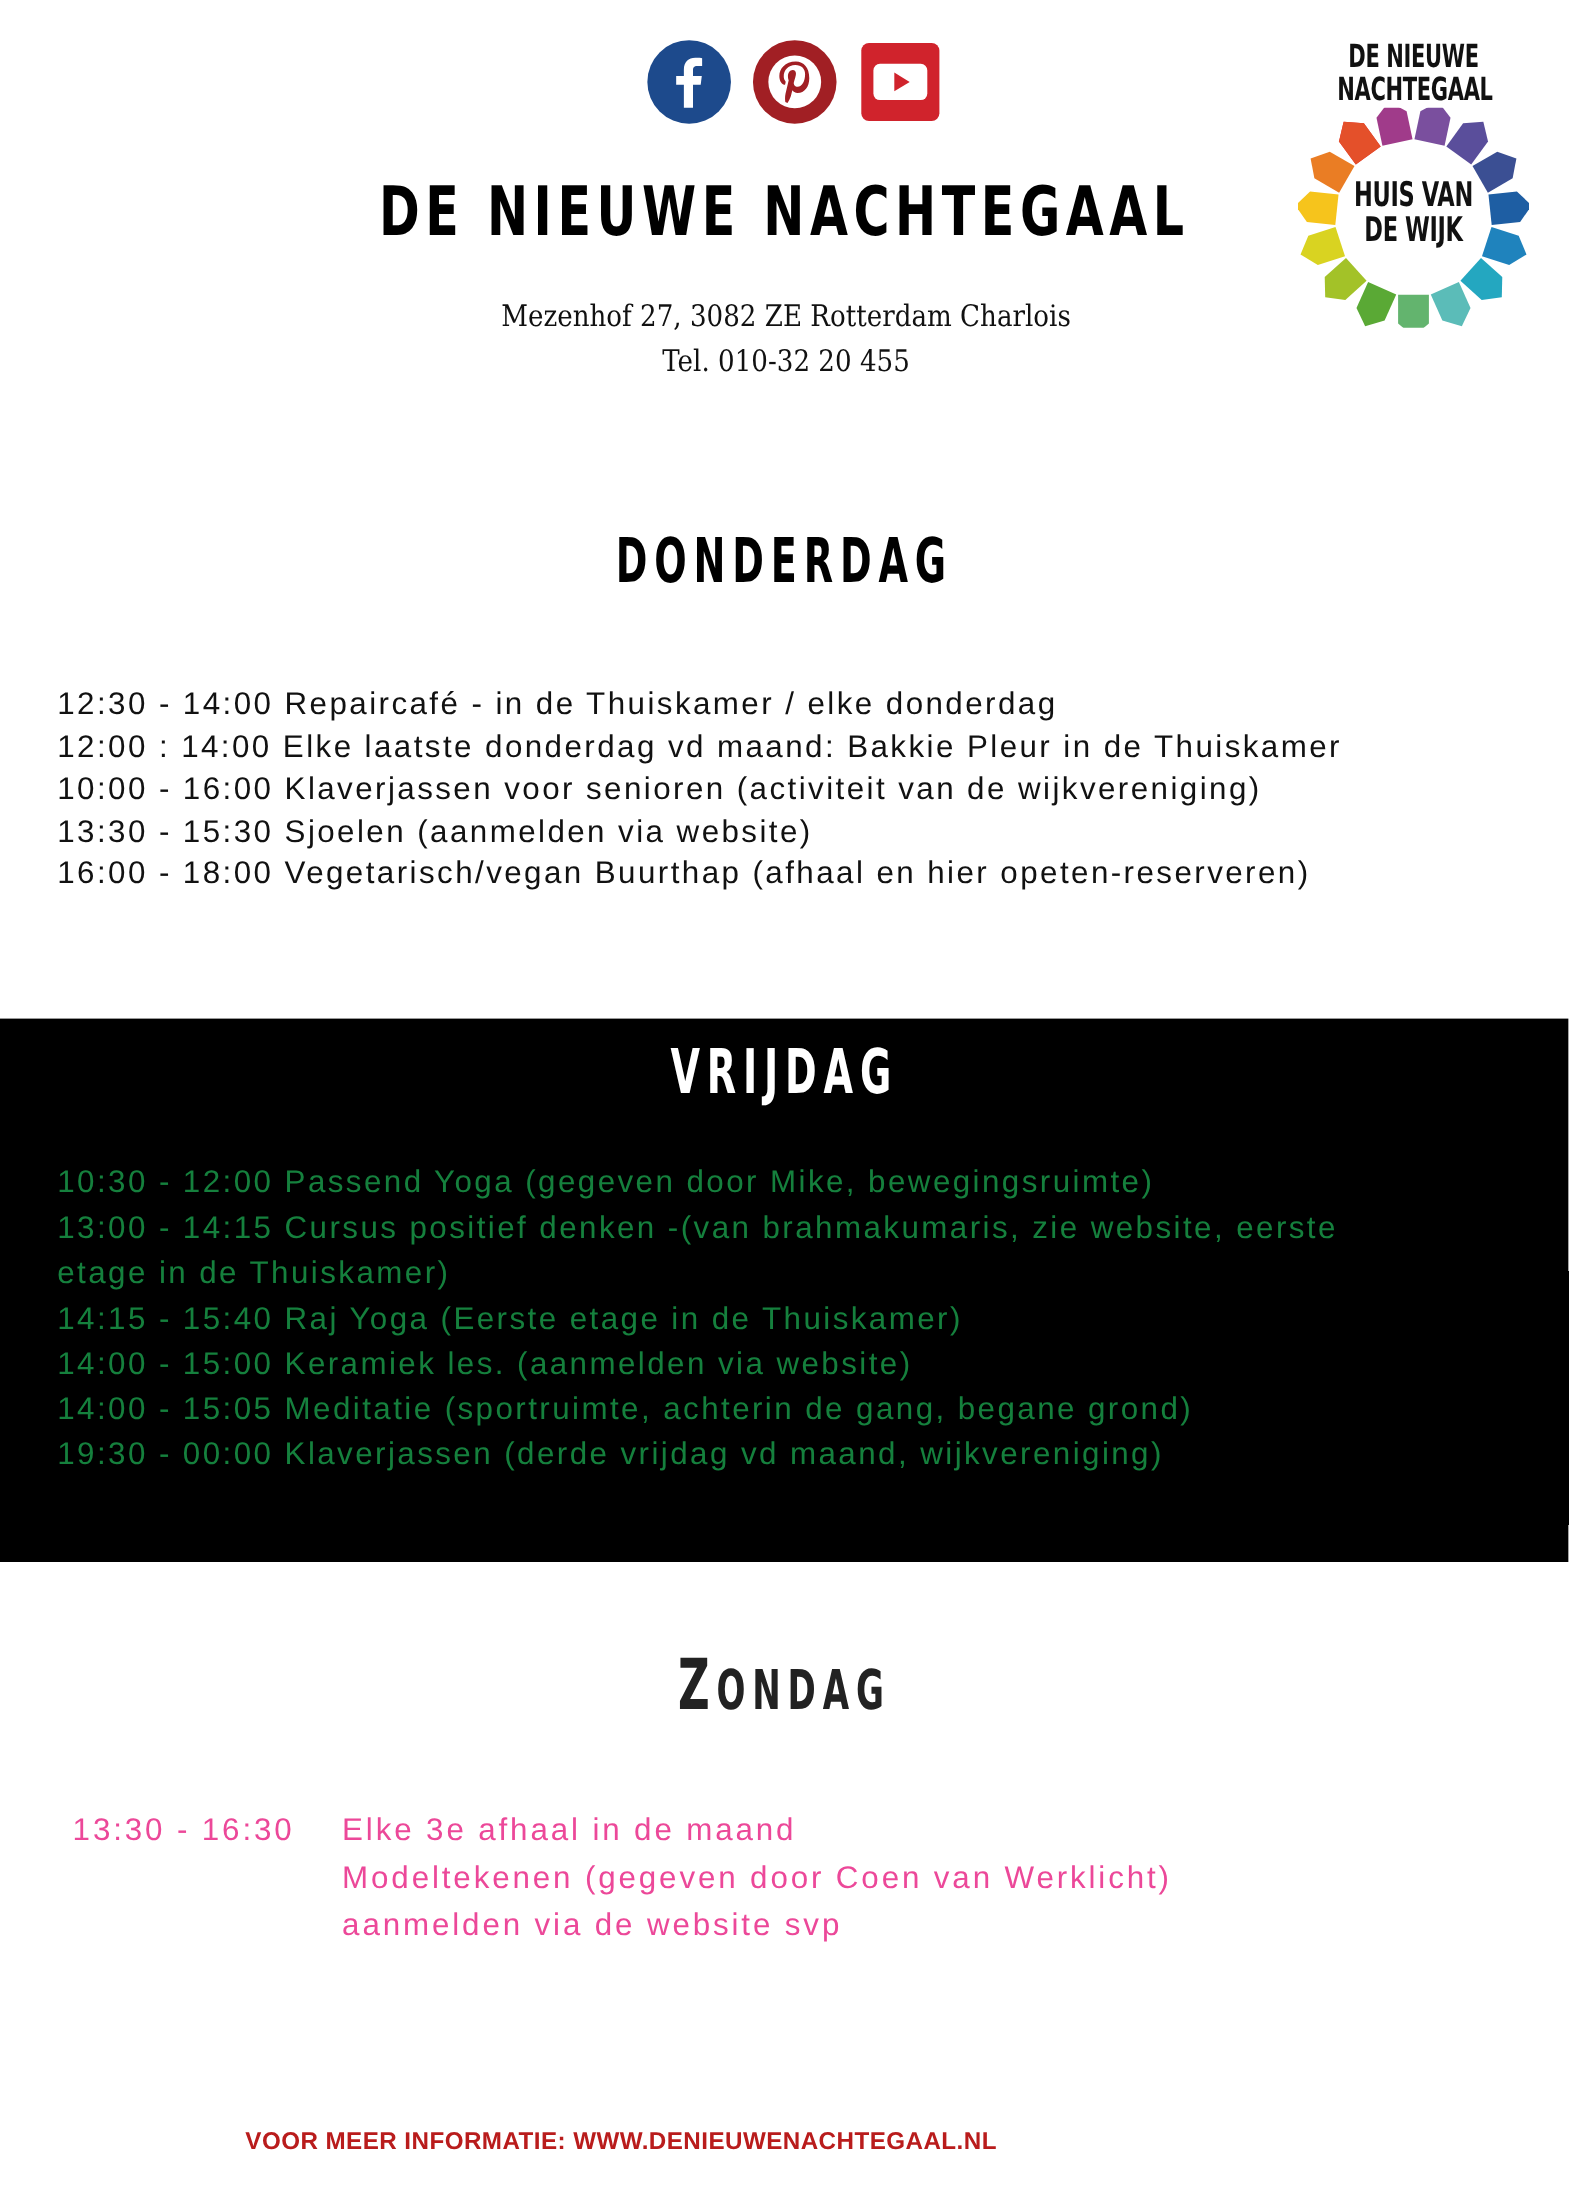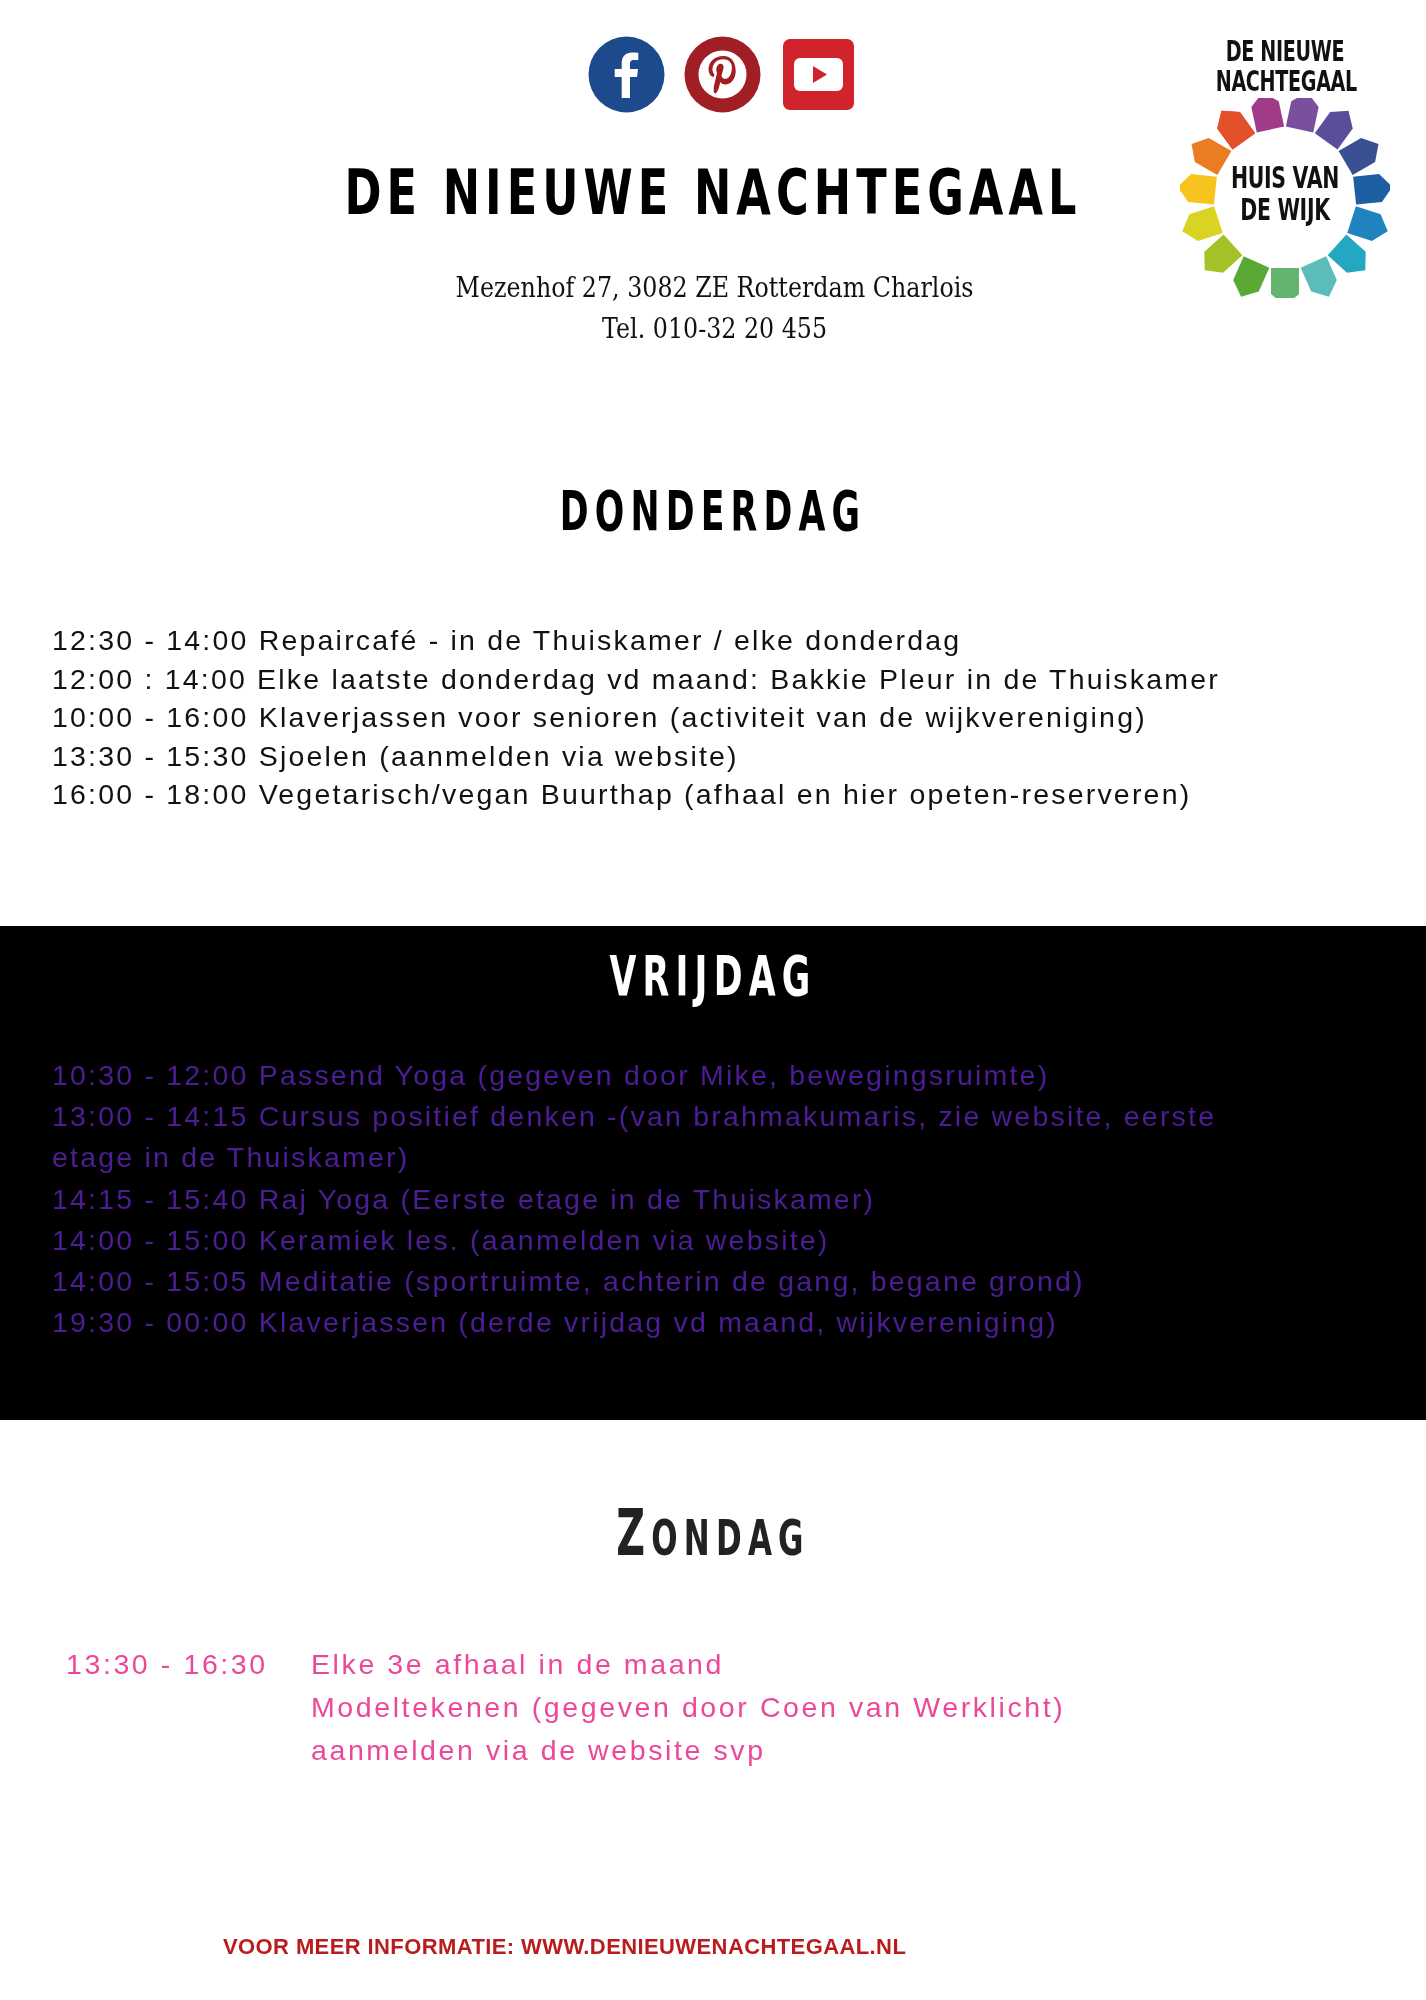--- a/index.html
+++ b/index.html
@@ -43,21 +43,21 @@
     position: absolute; left: 0; width: 1426px; text-align: center;
     font-family: "DejaVu Sans", sans-serif; font-weight: bold; font-size: 56px;
     letter-spacing: 10px; transform: scaleX(0.62); transform-origin: 713px 0;
   }
   .heading.dark { color: #000; }
   .heading.light { color: #fff; }
 
   .lines { position: absolute; left: 52px; font-size: 28.5px; letter-spacing: 2.2px; }
   .line { white-space: nowrap; }
   .don .line { height: 38.5px; line-height: 38.5px; color: #111; }
-  .vrij .line { height: 41.2px; line-height: 41.2px; color: #4c1d95; }
+  .vrij .line { height: 41.2px; line-height: 41.2px; color: #15803d; }
   .zon .line { height: 43px; line-height: 43px; color: #ec4899; letter-spacing: 2.6px; }
 
   .band { position: absolute; left: 0; top: 926px; width: 1426px; height: 494px; background: #000; }
 
   .zon-row { position: absolute; white-space: nowrap; }
 
   .footer {
     position: absolute; top: 1934px; left: 223px;
     font-family: "Liberation Sans", sans-serif; font-weight: bold; font-size: 22px;
     letter-spacing: 0.4px; color: #b91c1c;

